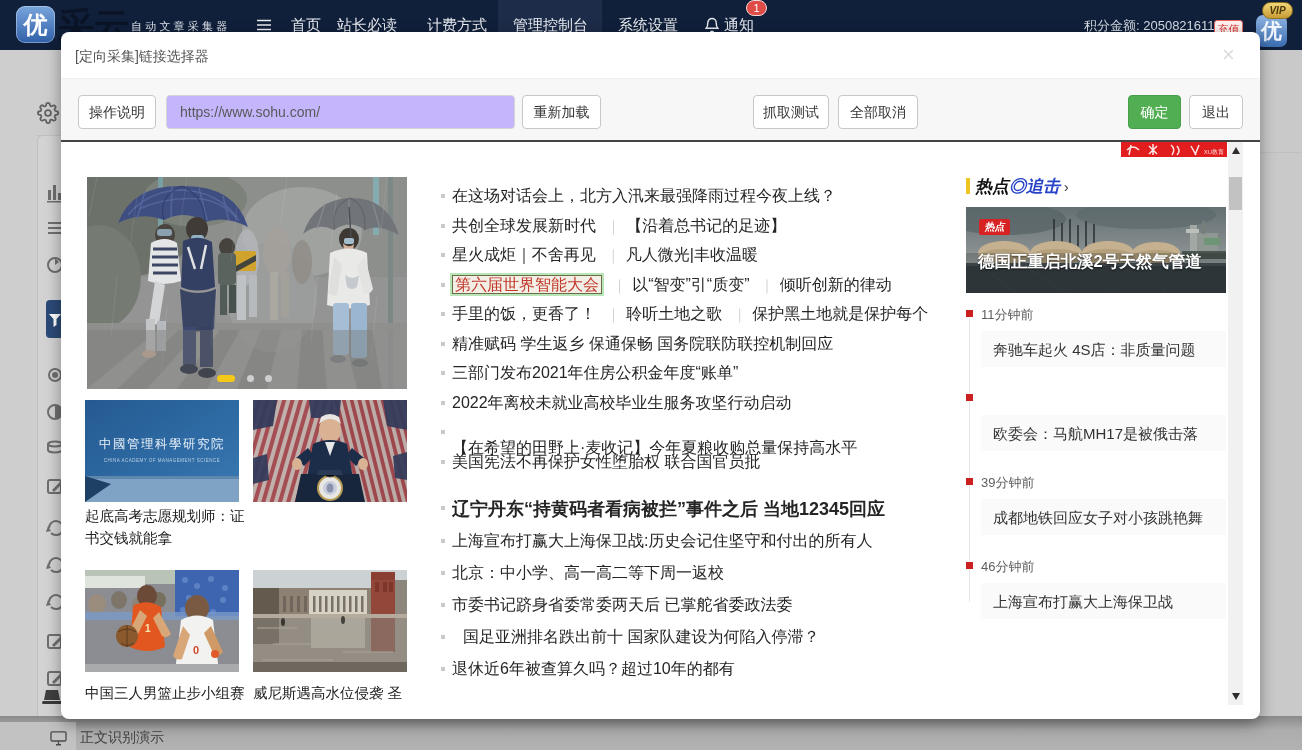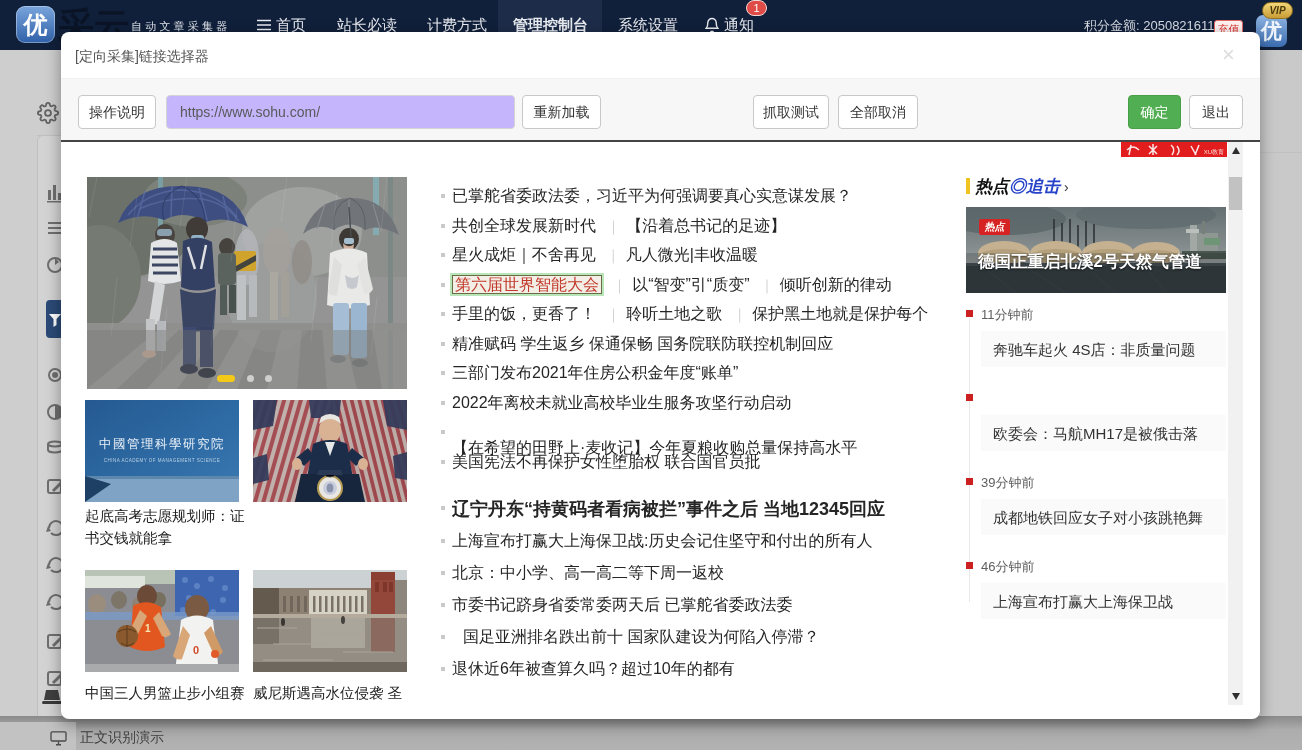--- a/index.html
+++ b/index.html
@@ -61,24 +61,24 @@
 <div id="nav">
   <div id="logo1">优</div>
   <div id="cy">采云</div>
   <div id="slogan">自动文章采集器</div>
   <div id="navact"></div>
   <svg class="abs" style="left:257px;top:18px;" width="14" height="14" viewBox="0 0 14 14">
       <g stroke="#e7eaef" stroke-width="1.6">
         <path d="M0 2.5h14M0 7h14M0 11.5h14"></path>
       </g>
     </svg>
-  <div class="mi" style="left:276px;">首页</div>
+  <div class="mi" style="left:291px;">首页</div>
   <div class="mi" style="left:337px;">站长必读</div>
   <div class="mi" style="left:427px;">计费方式</div>
-  <div class="mi" style="left:513px;font-weight:bold;text-align:right;">管理控制台</div>
+  <div class="mi" style="left:513px;font-weight:normal;text-align:right;">管理控制台</div>
   <div class="mi" style="left:618px;">系统设置</div>
   <svg class="abs" style="left:705px;top:17px;" width="14" height="16" viewBox="0 0 14 16" fill="none" stroke="#e7eaef" stroke-width="1.4">
       <path d="M7 1.5a4.2 4.2 0 0 0-4.2 4.2c0 4-1.6 5.6-1.6 5.6h11.6s-1.6-1.6-1.6-5.6A4.2 4.2 0 0 0 7 1.5z"></path>
       <path d="M5.6 13.8a1.6 1.6 0 0 0 2.8 0"></path>
     </svg>
   <div class="mi" style="left:724px;">通知</div>
   <div id="badge">1</div>
   <div id="credit">积分金额: 2050821611</div>
   <div id="czbtn">充值</div>
   <div id="logo2">优</div>
@@ -435,21 +435,21 @@
         <ellipse cx="30" cy="52" rx="2" ry="4" fill="#3a3632"></ellipse>
         <ellipse cx="90" cy="50" rx="2" ry="4" fill="#45413c"></ellipse>
         <rect x="0" y="92" width="154" height="10" fill="#6e675d"></rect>
       </svg>
     </div>
     <div class="cap" style="left:23px;top:541px;width:170px;white-space:nowrap;">中国三人男篮止步小组赛</div>
     <div class="cap" style="left:191px;top:541px;width:156px;white-space:nowrap;overflow:hidden;">威尼斯遇高水位侵袭 圣</div>
 
     <div id="mlist">
         <div class="bdot" style="top:52px;"></div>
-        <div class="nli" style="left:390px;top:44px;font-size:16px;">已掌舵省委政法委，习近平为何强调要真心实意谋发展？</div>
+        <div class="nli" style="left:390px;top:44px;font-size:16px;">在这场对话会上，北方入汛来最强降雨过程今夜上线？</div>
         <div class="bdot" style="top:81.5px;"></div>
         <div class="nli" style="left:390px;top:73.5px;font-size:16px;">共创全球发展新时代 <span class="sep">｜</span>【沿着总书记的足迹】</div>
         <div class="bdot" style="top:111px;"></div>
         <div class="nli" style="left:390px;top:103px;font-size:16px;">星火成炬｜不舍再见 <span class="sep">｜</span>凡人微光|丰收温暖</div>
         <div class="bdot" style="top:140.5px;"></div>
         <div class="nli" style="left:390px;top:132.5px;font-size:16px;"><span style="color:#c0392b;background:#f4efe6;border:1px solid #6b6b45;outline:2px solid #b8e6b8;padding:0 2px;">第六届世界智能大会</span> <span class="sep">｜</span>以“智变”引“质变” <span class="sep">｜</span>倾听创新的律动</div>
         <div class="bdot" style="top:170px;"></div>
         <div class="nli" style="left:390px;top:162px;font-size:16px;">手里的饭，更香了！ <span class="sep">｜</span>聆听土地之歌 <span class="sep">｜</span>保护黑土地就是保护每个</div>
         <div class="bdot" style="top:199.5px;"></div>
         <div class="nli" style="left:390px;top:191.5px;font-size:16px;">精准赋码 学生返乡 保通保畅 国务院联防联控机制回应</div>

